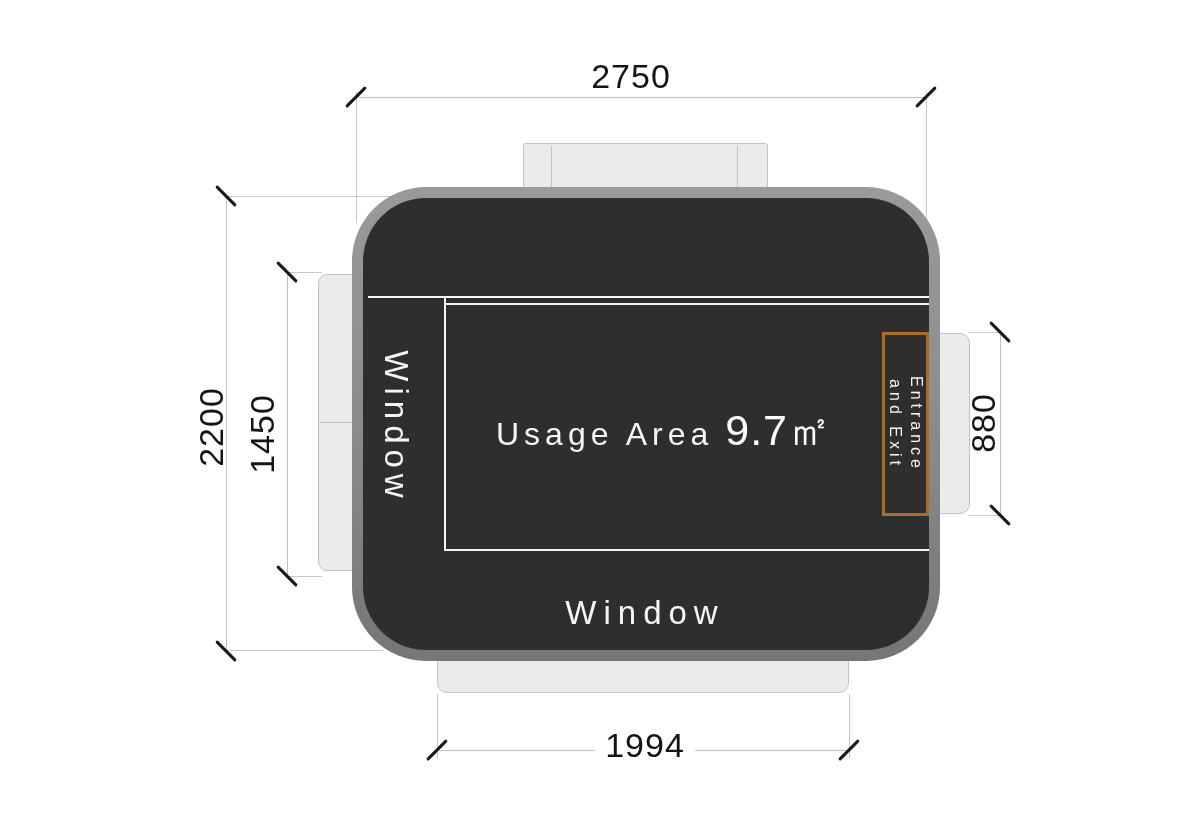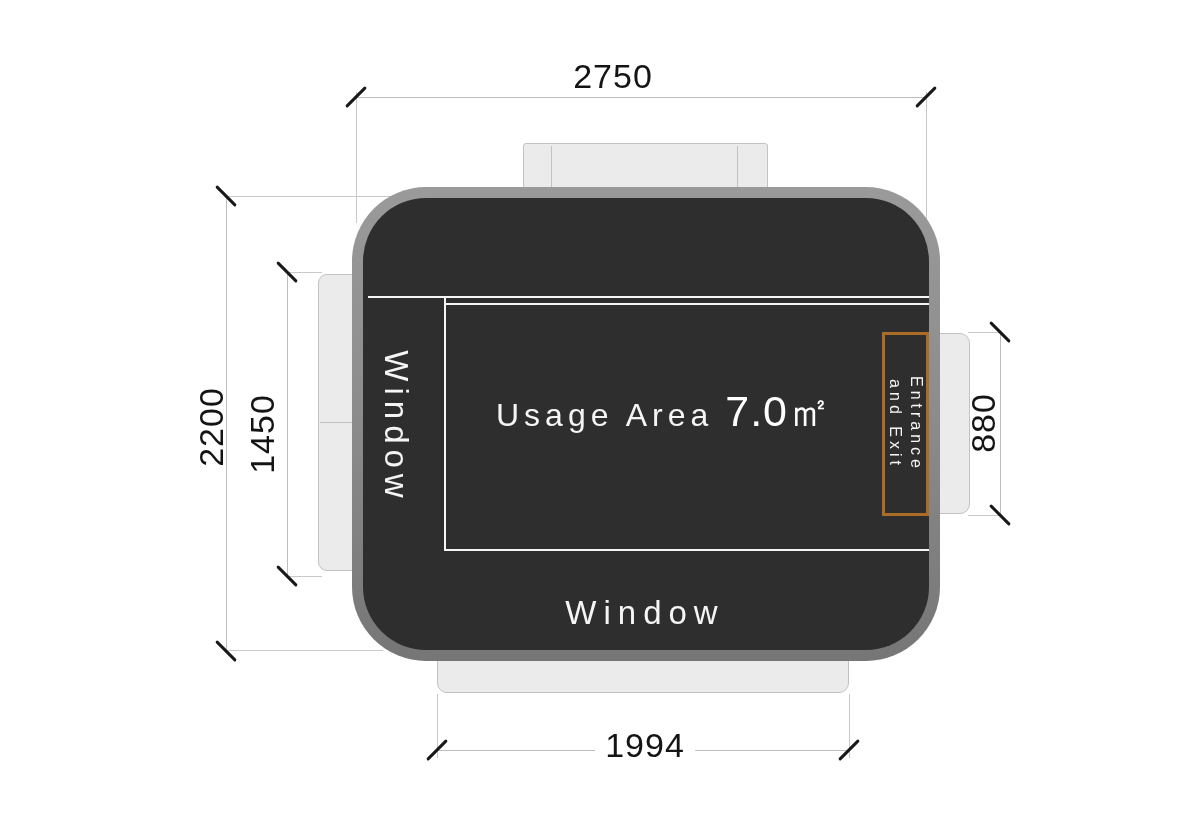--- a/index.html
+++ b/index.html
@@ -51,21 +51,21 @@
   .wline{position:absolute;background:var(--label-white);}
   .wline.h{height:2px;}
   .wline.v{width:2px;}
 
   
   .roomlabel{position:absolute;color:var(--label-white);white-space:nowrap;}
   .label-window-left{left:396px;top:427px;font-size:33px;letter-spacing:6px;
                      transform:translate(-50%,-50%) rotate(90deg);}
   .label-window-bottom{left:645px;top:613px;font-size:33px;letter-spacing:7px;
                        transform:translate(-50%,-50%);}
-  .usage-group{position:absolute;left:664px;top:412px;transform:translate(-50%,-50%);
+  .usage-group{position:absolute;left:664px;top:431px;transform:translate(-50%,-50%);
                display:flex;align-items:baseline;white-space:nowrap;}
   .usage-label{font-size:32px;letter-spacing:5px;color:var(--label-white);}
   .usage-value{font-size:43px;letter-spacing:1px;color:#ffffff;margin-left:12px;}
 
   
   .entrance-box{position:absolute;left:882px;top:332px;width:47px;height:184px;
                 border:3px solid var(--accent-orange);}
   .entrance-text{position:absolute;left:906px;top:424px;width:200px;
                  transform:translate(-50%,-50%) rotate(90deg);
                  color:var(--label-white);font-size:16px;line-height:21px;
@@ -100,21 +100,21 @@
   <div class="room-wall"></div>
   <div class="room-interior"></div>
 
   <div class="wline h" style="left:368px;top:296px;width:561px"></div>
   <div class="wline h" style="left:444px;top:303px;width:485px"></div>
   <div class="wline v" style="left:444px;top:296px;height:255px"></div>
   <div class="wline h" style="left:444px;top:549px;width:485px"></div>
 
   <div class="usage-group">
     <span class="usage-label">Usage Area</span>
-    <span class="usage-value">7.0㎡</span>
+    <span class="usage-value">9.7㎡</span>
   </div>
   <div class="roomlabel label-window-left">Window</div>
   <div class="roomlabel label-window-bottom">Window</div>
 
   <div class="entrance-box"></div>
   <div class="entrance-text">
     <span>Entrance</span><br>
     <span>and Exit</span>
   </div>
 
@@ -128,19 +128,19 @@
   <div class="tick f" style="left:926px;top:97px"></div>
   <div class="tick b" style="left:226px;top:196px"></div>
   <div class="tick b" style="left:226px;top:651px"></div>
   <div class="tick b" style="left:287px;top:272px"></div>
   <div class="tick b" style="left:287px;top:576px"></div>
   <div class="tick b" style="left:1000px;top:332px"></div>
   <div class="tick b" style="left:1000px;top:515px"></div>
   <div class="tick f" style="left:437px;top:750px"></div>
   <div class="tick f" style="left:849px;top:750px"></div>
 
-  <div class="dimlabel" style="left:613px;top:76px">2750</div>
+  <div class="dimlabel" style="left:631px;top:76px">2750</div>
   <div class="dimlabel rot" style="left:211px;top:427px">2200</div>
   <div class="dimlabel rot" style="left:262px;top:434px">1450</div>
   <div class="dimlabel rot" style="left:983px;top:423px">880</div>
   <div class="dimlabel bg" style="left:645px;top:745px">1994</div>
 
 </div>
 
 </body></html>

